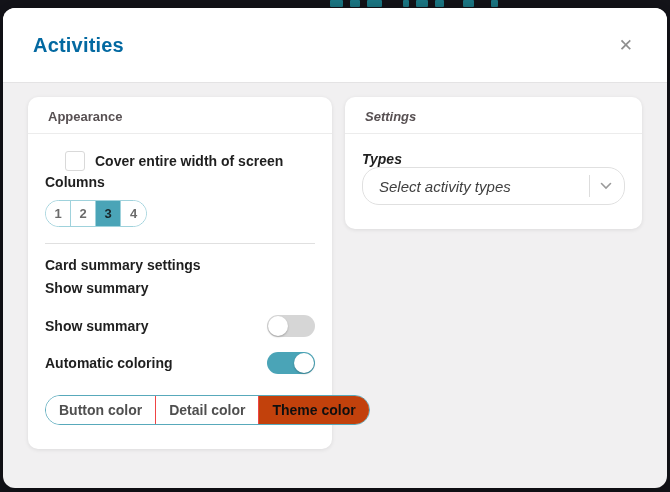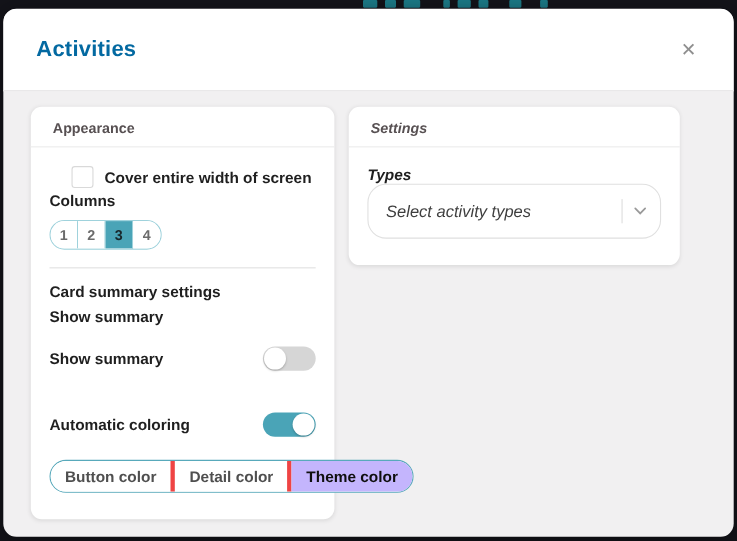--- a/index.html
+++ b/index.html
@@ -33,21 +33,21 @@
     background:none; border:none; cursor:pointer;
     font-size:17px; color:#8f8f8f; line-height:1; padding:4px;
   }
   .modal-body {
     padding:14px 25px; display:flex; gap:13px; align-items:flex-start;
   }
   .card {
     background:#ffffff; border-radius:10px;
     box-shadow:0 1px 4px rgba(0,0,0,.09);
   }
-  .card-left { width:276px; }
+  .card-left { width:304px; }
   .card-right { width:301px;font-style:italic; }
   .card-header {
     padding:12px 20px 9px;
     font-size:13px; font-weight:bold; color:#575052;
     border-bottom:1px solid #ececec;
   }
   .card-body { padding:17px 17px 24px; }
 
   .checkbox-row { display:flex; align-items:center; gap:10px;margin-left:20px; }
   .checkbox {
@@ -69,48 +69,48 @@
   .seg-btn:last-child { border-right:none; }
   .seg-btn.selected { background:#4aa4b7; color:#18262a; }
 
   .divider { height:1px; background:#e0e0e0; margin:16px 0 13px; }
 
   .sub-label { margin-bottom:7px; }
   .toggle-row {
     display:flex; align-items:center; justify-content:space-between;
     margin-top:19px;
   }
-  .toggle-row.second { margin-top:38px; }
+  .toggle-row.second { margin-top:15px; }
   .toggle {
     width:48px; height:22px; border-radius:11px; background:#d6d6d6;
     position:relative; cursor:pointer; border:none; flex:0 0 auto;
   }
   .toggle .knob {
     position:absolute; top:1px; left:1px; width:20px; height:20px;
     border-radius:50%; background:#fff; box-shadow:0 1px 2px rgba(0,0,0,.25);
   }
   .toggle.on { background:#4aa4b7; }
   .toggle.on .knob { left:auto; right:1px; }
 
   .color-group {
     display:inline-flex; margin-top:21px; height:30px;
     border:1px solid #58a9bb; border-radius:15px; overflow:hidden; background:#fff;
   }
   .color-btn {
     display:flex; align-items:center; justify-content:center;
     padding:0 13px; font-size:14px; font-weight:bold; color:#4f4f4f;
-    background:#fff; border:none; border-right:4px solid #ef4444; cursor:pointer;
+    background:#fff; border:none; border-right:1px solid #ef4444; cursor:pointer;
     white-space:nowrap;
   }
   .color-btn:last-child { border-right:none; }
-  .color-btn.selected { background:#c4b5fd; color:#0f0f0f; }
+  .color-btn.selected { background:#c2410c; color:#0f0f0f; }
 
   .types-label { }
   .dropdown {
-    height:50px; background:#fff; border:1px solid #e0e0e0; border-radius:17px;
+    height:38px; background:#fff; border:1px solid #e0e0e0; border-radius:17px;
     display:flex; align-items:center; padding:0 12px 0 16px; cursor:pointer;
   }
   .dropdown-placeholder { flex:1; font-size:15px; color:#3f3f3f; }
   .dropdown-sep { width:1px; height:22px; background:#ddd; margin-right:10px; }
   .chevron { display:flex; align-items:center; }
 </style>
 </head>
 <body>
 
 <div class="bg-glyphs">

